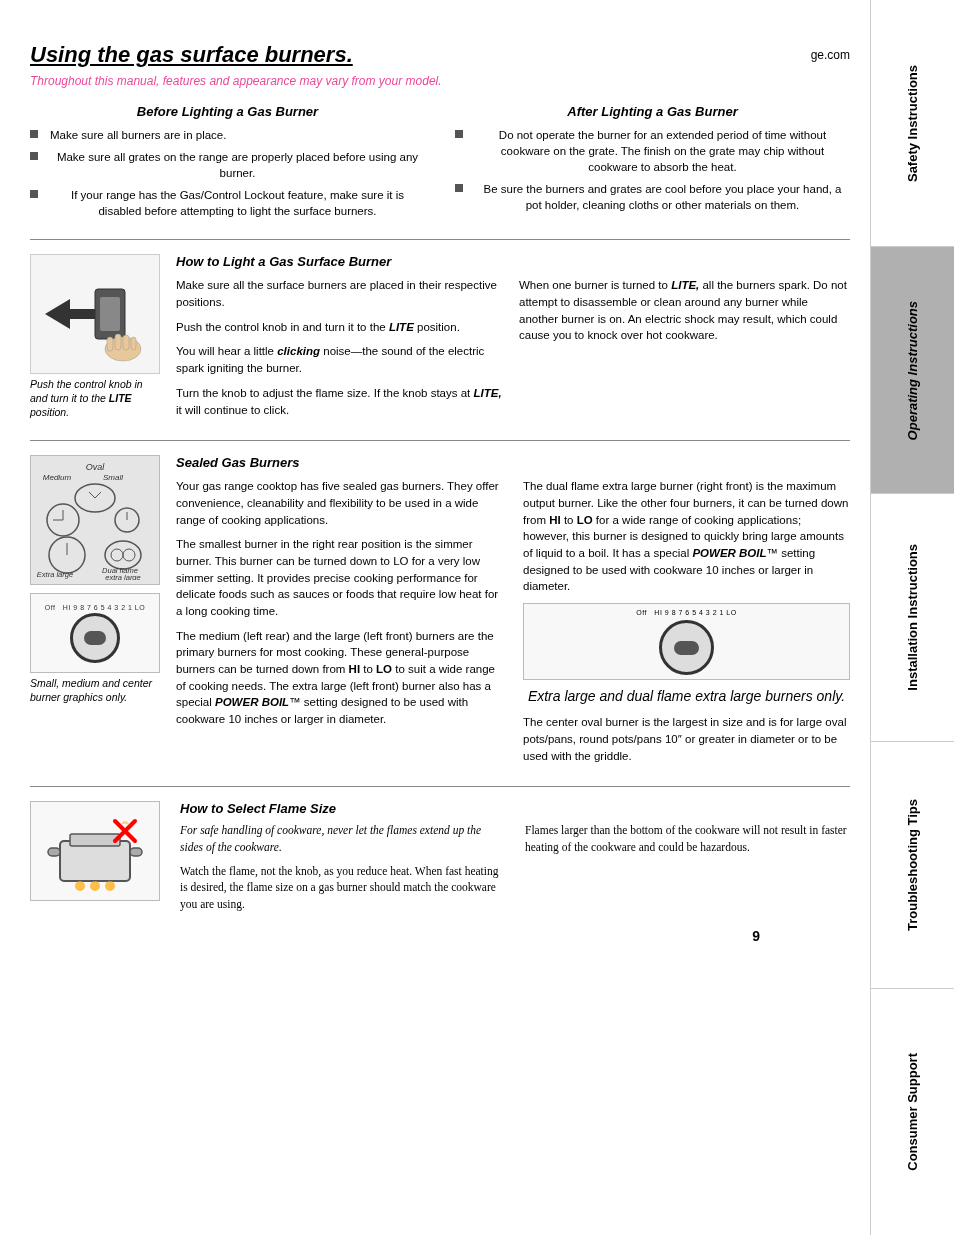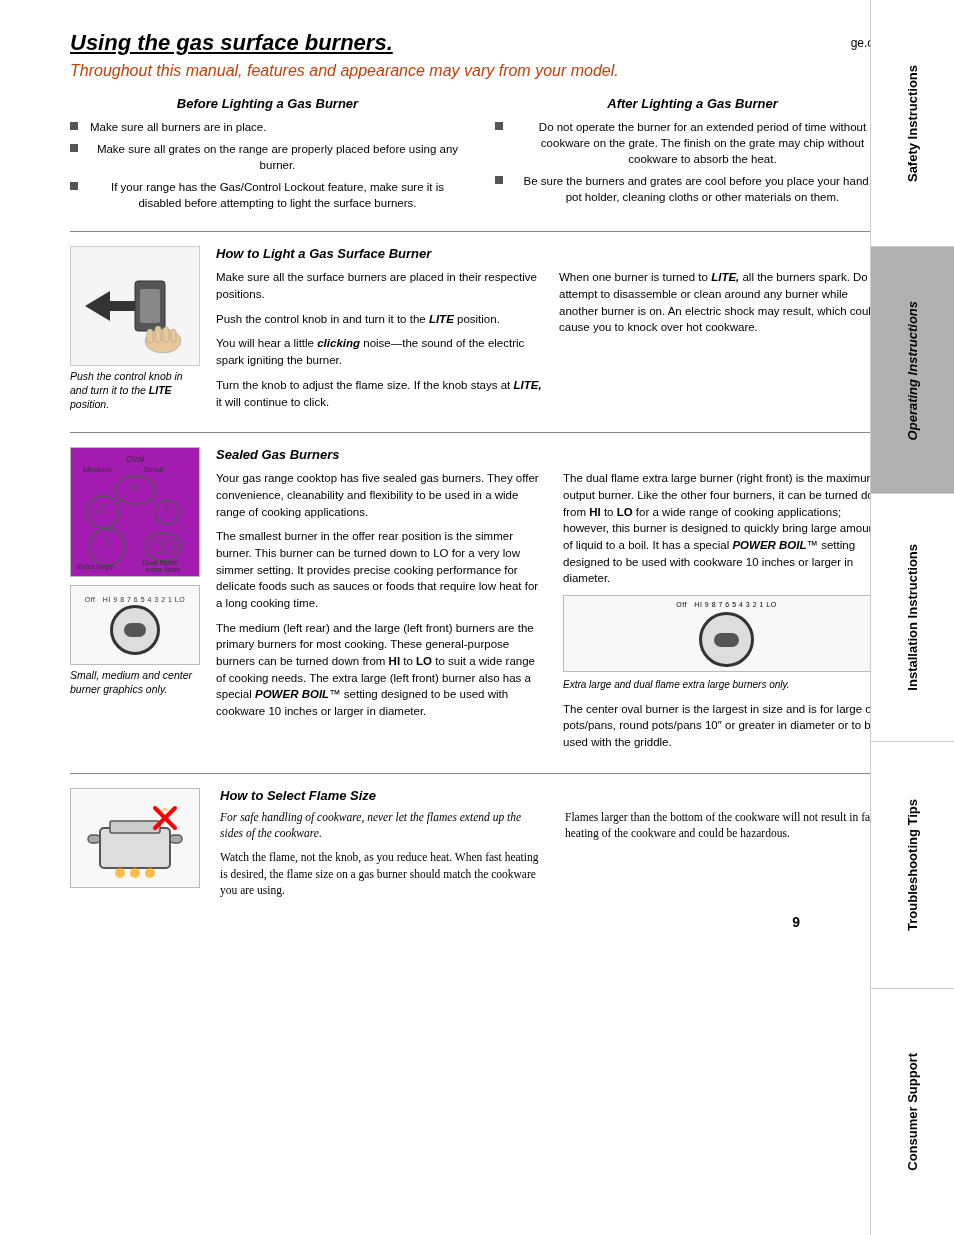--- a/index.html
+++ b/index.html
@@ -9,24 +9,23 @@
       background: #fff;
       color: #000;
       width: 954px;
       min-height: 1235px;
       position: relative;
       overflow: hidden;
     }
 
     .main-content {
       position: absolute;
-      top: 0; left: 0;
+      top: 12px; left: 0;
       width: 870px;
       padding: 30px 20px 30px 30px;
-      margin-left: 40px;
     }
 
     .right-sidebar {
       position: absolute;
       top: 0; right: 0;
       width: 84px;
       height: 1235px;
       background: #fff;
       display: flex;
       flex-direction: column;
@@ -70,23 +69,23 @@
       float: right;
       font-size: 12px;
       font-style: normal;
       font-weight: normal;
       text-decoration: none;
       margin-top: 6px;
     }
 
     .subtitle {
       font-style: italic;
-      font-size: 16px;
+      font-size: 12px;
       margin-bottom: 16px;
-      color: #c2410c;
+      color: #ec4899;
     }
 
     hr.divider {
       border: none;
       border-top: 1px solid #888;
       margin: 14px 0;
     }
 
     
     .lighting-section {
@@ -172,21 +171,21 @@
       margin-bottom: 14px;
     }
     .sealed-image-col {
       width: 130px;
       flex-shrink: 0;
     }
     .burner-diagram {
       width: 130px;
       height: 130px;
       border: 1px solid #bbb;
-      background: #a21caf;
+      background: #e5e5e5;
       position: relative;
       margin-bottom: 8px;
       display: flex;
       align-items: center;
       justify-content: center;
     }
     .burner-diagram svg {
       width: 120px;
       height: 120px;
     }
@@ -273,22 +272,23 @@
       justify-content: center;
       margin-top: 2px;
     }
     .knob-inner-r {
       width: 25px;
       height: 14px;
       background: #555;
       border-radius: 7px;
     }
     .right-caption {
-      font-size: 10px;
-      font-style: italic;
+      font-size: 14px;
+      font-style: italic;
+      text-align: center;
       margin-top: 4px;
     }
 
     
     .flame-section {
       display: flex;
       gap: 20px;
       margin-bottom: 14px;
     }
     .flame-image {
@@ -458,21 +458,21 @@
           <div class="knob-inner"></div>
         </div>
       </div>
       <p class="caption">Small, medium and center burner graphics only.</p>
     </div>
     <div class="sealed-text">
       <h3>Sealed Gas Burners</h3>
       <div class="sealed-columns">
         <div class="sealed-col">
           <p>Your gas range cooktop has five sealed gas burners. They offer convenience, cleanability and flexibility to be used in a wide range of cooking applications.</p>
-          <p>The smallest burner in the offer rear position is the simmer burner. This burner can be turned down to LO for a very low simmer setting. It provides precise cooking performance for delicate foods such as sauces or foods that require low heat for a long cooking time.</p>
+          <p>The smallest burner in the right rear position is the simmer burner. This burner can be turned down to LO for a very low simmer setting. It provides precise cooking performance for delicate foods such as sauces or foods that require low heat for a long cooking time.</p>
           <p>The medium (left rear) and the large (left front) burners are the primary burners for most cooking. These general-purpose burners can be turned down from <strong>HI</strong> to <strong>LO</strong> to suit a wide range of cooking needs. The extra large (left front) burner also has a special <strong><em>POWER BOIL</em></strong>™ setting designed to be used with cookware 10 inches or larger in diameter.</p>
         </div>
         <div class="sealed-col">
           <p>The dual flame extra large burner (right front) is the maximum output burner. Like the other four burners, it can be turned down from <strong>HI</strong> to <strong>LO</strong> for a wide range of cooking applications; however, this burner is designed to quickly bring large amounts of liquid to a boil. It has a special <strong><em>POWER BOIL</em></strong>™ setting designed to be used with cookware 10 inches or larger in diameter.</p>
           <div class="knob-diagram-right">
             <div class="knob-scale-r">Off &nbsp; HI 9 8 7 6 5 4 3 2 1 LO</div>
             <div class="knob-circle-r">
               <div class="knob-inner-r"></div>
             </div>
           </div>

